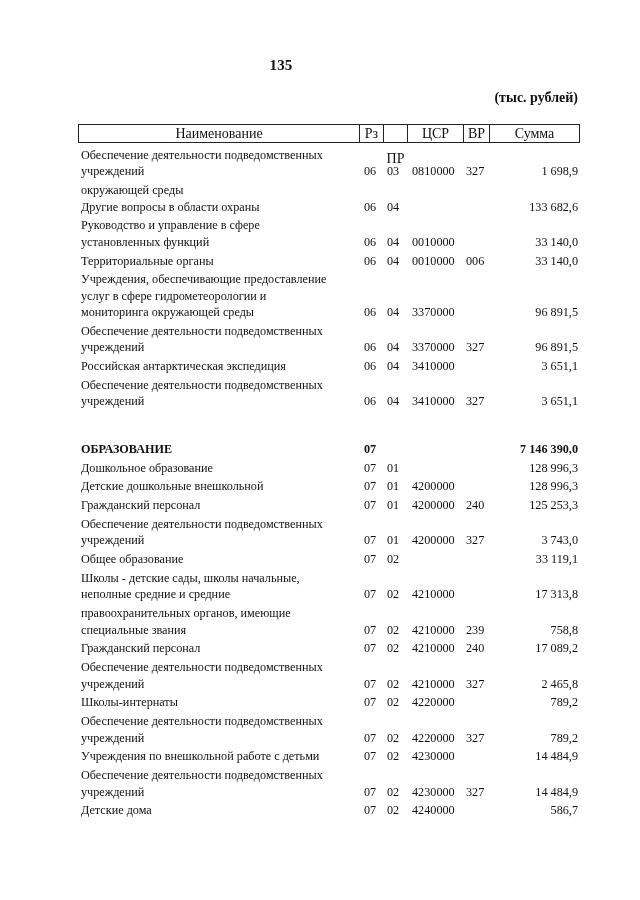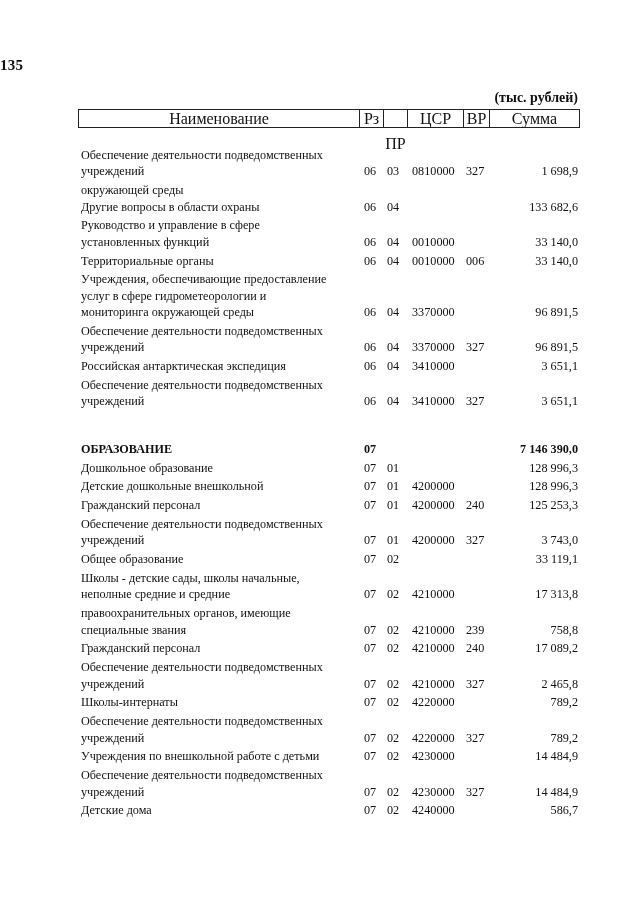--- a/index.html
+++ b/index.html
@@ -3,31 +3,31 @@
 <meta charset="utf-8">
 <style>
   html, body { margin: 0; padding: 0; background: #ffffff; }
   body {
     width: 640px; height: 900px; position: relative; overflow: hidden;
     font-family: "Liberation Serif", "DejaVu Serif", serif;
     color: #111111;
     font-size: 12.2px;
   }
   .page-number {
-    position: absolute; top: 57px; left: 0; width: 562px; 
+    position: absolute; top: 57px; left: 0; width: 562px; text-align: center;
     font-size: 15px; font-weight: bold; letter-spacing: 0.2px;
   }
   .units {
     position: absolute; top: 90px; right: 62px;
     font-size: 14px; font-weight: bold;
   }
   .header {
-    position: absolute; top: 109px; left: 78px; width: 500px; height: 17px;
+    position: absolute; top: 124px; left: 78px; width: 500px; height: 17px;
     border: 1.2px solid #222;
-    font-size: 16px;
+    font-size: 14px;
   }
   .header .hc {
     position: absolute; top: 0; height: 17px; line-height: 17px; text-align: center;
   }
   .header .div { position: absolute; top: 0; width: 1.2px; height: 17px; background: #222; }
   .rows { position: absolute; top: 147px; left: 81px; width: 497px; }
   .row { position: relative; line-height: 16.4px; }
   .row .name { display: block; width: 280px; }
   .row .code { position: absolute; bottom: 0; line-height: 16.4px; }
   .row .c-rz { left: 283px; }

